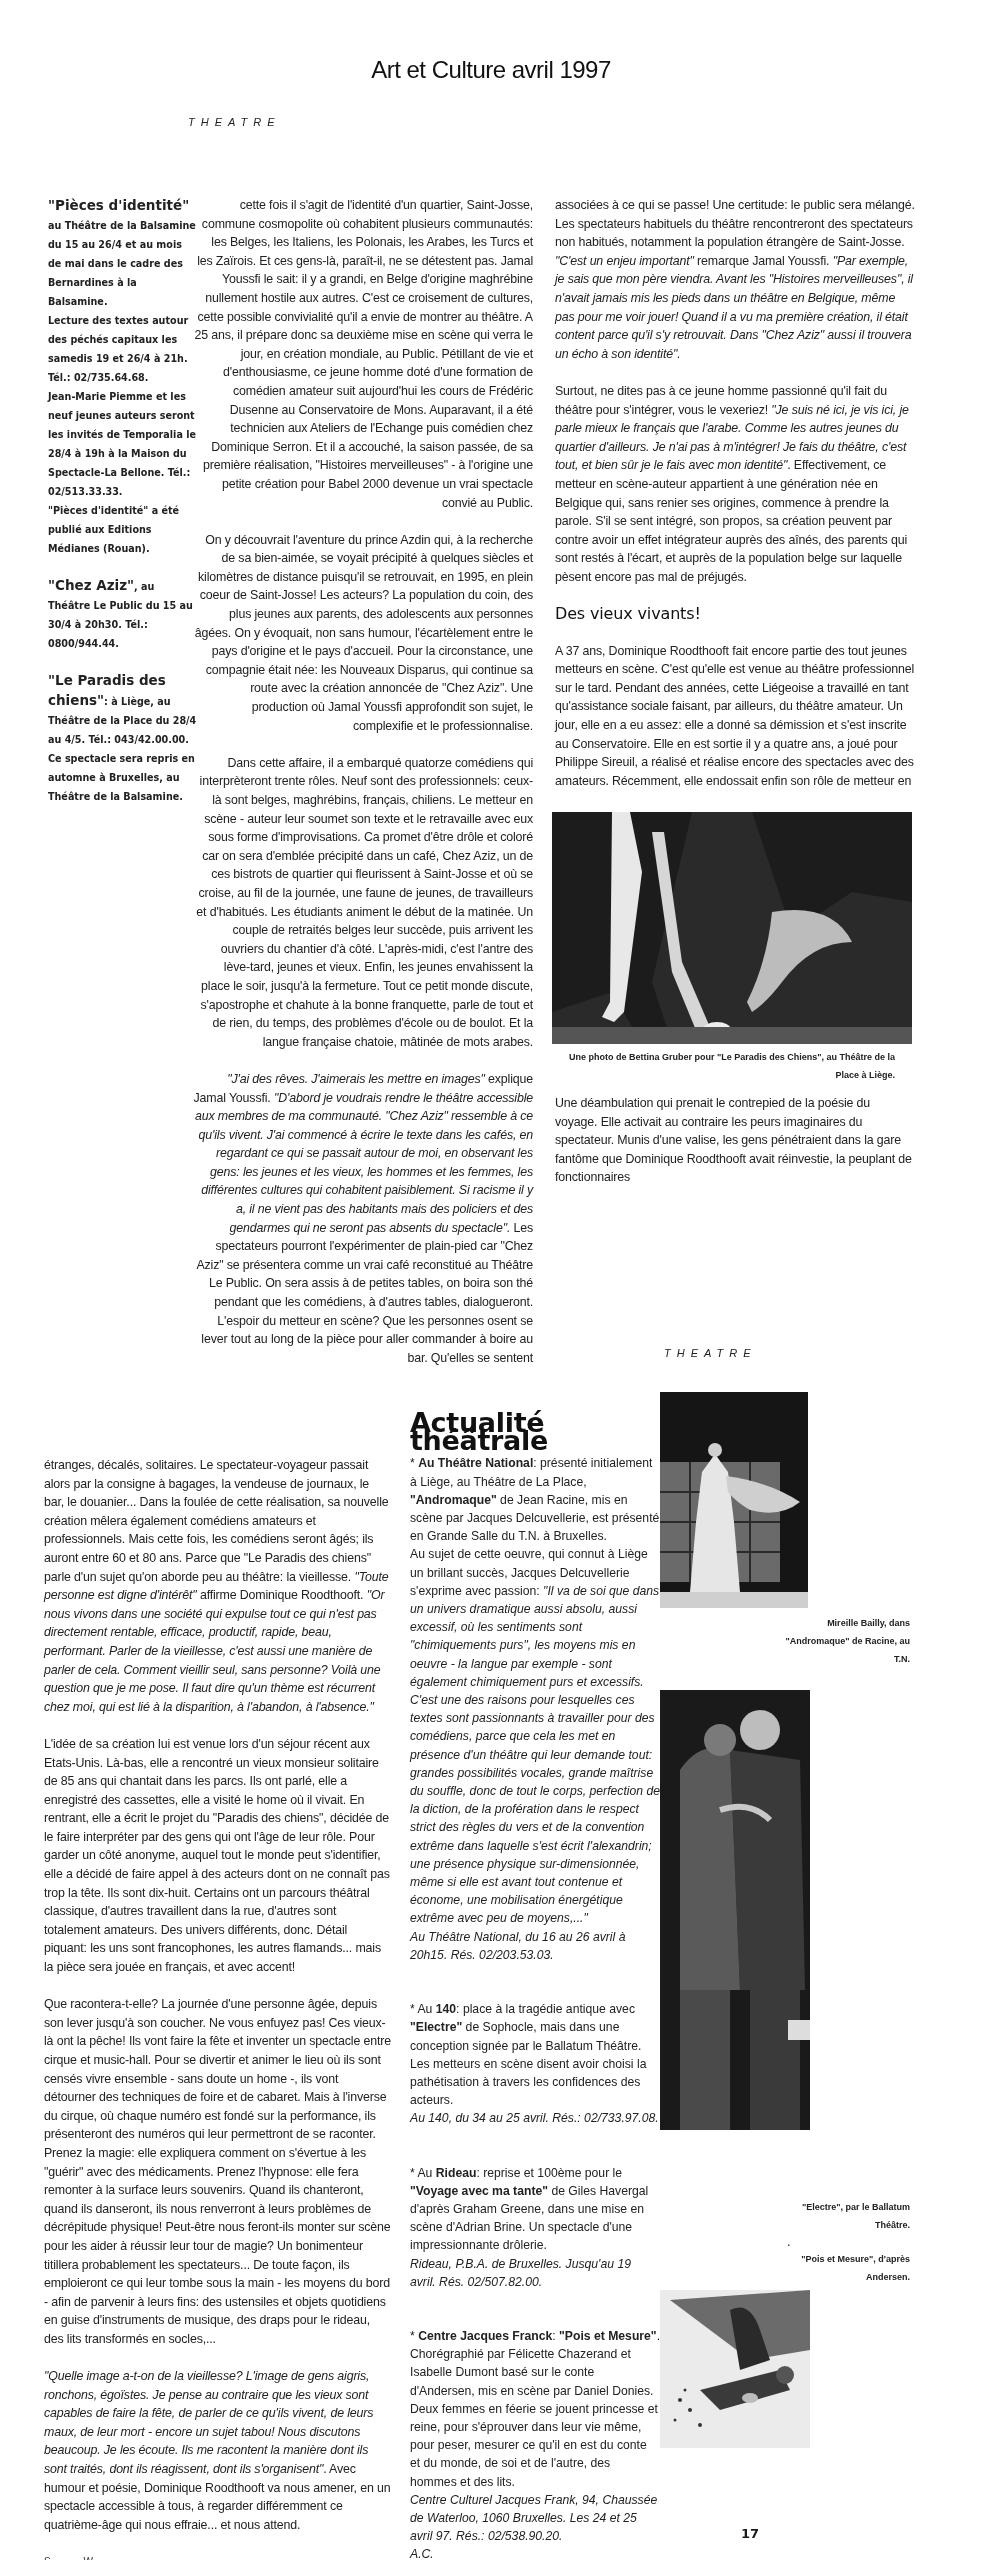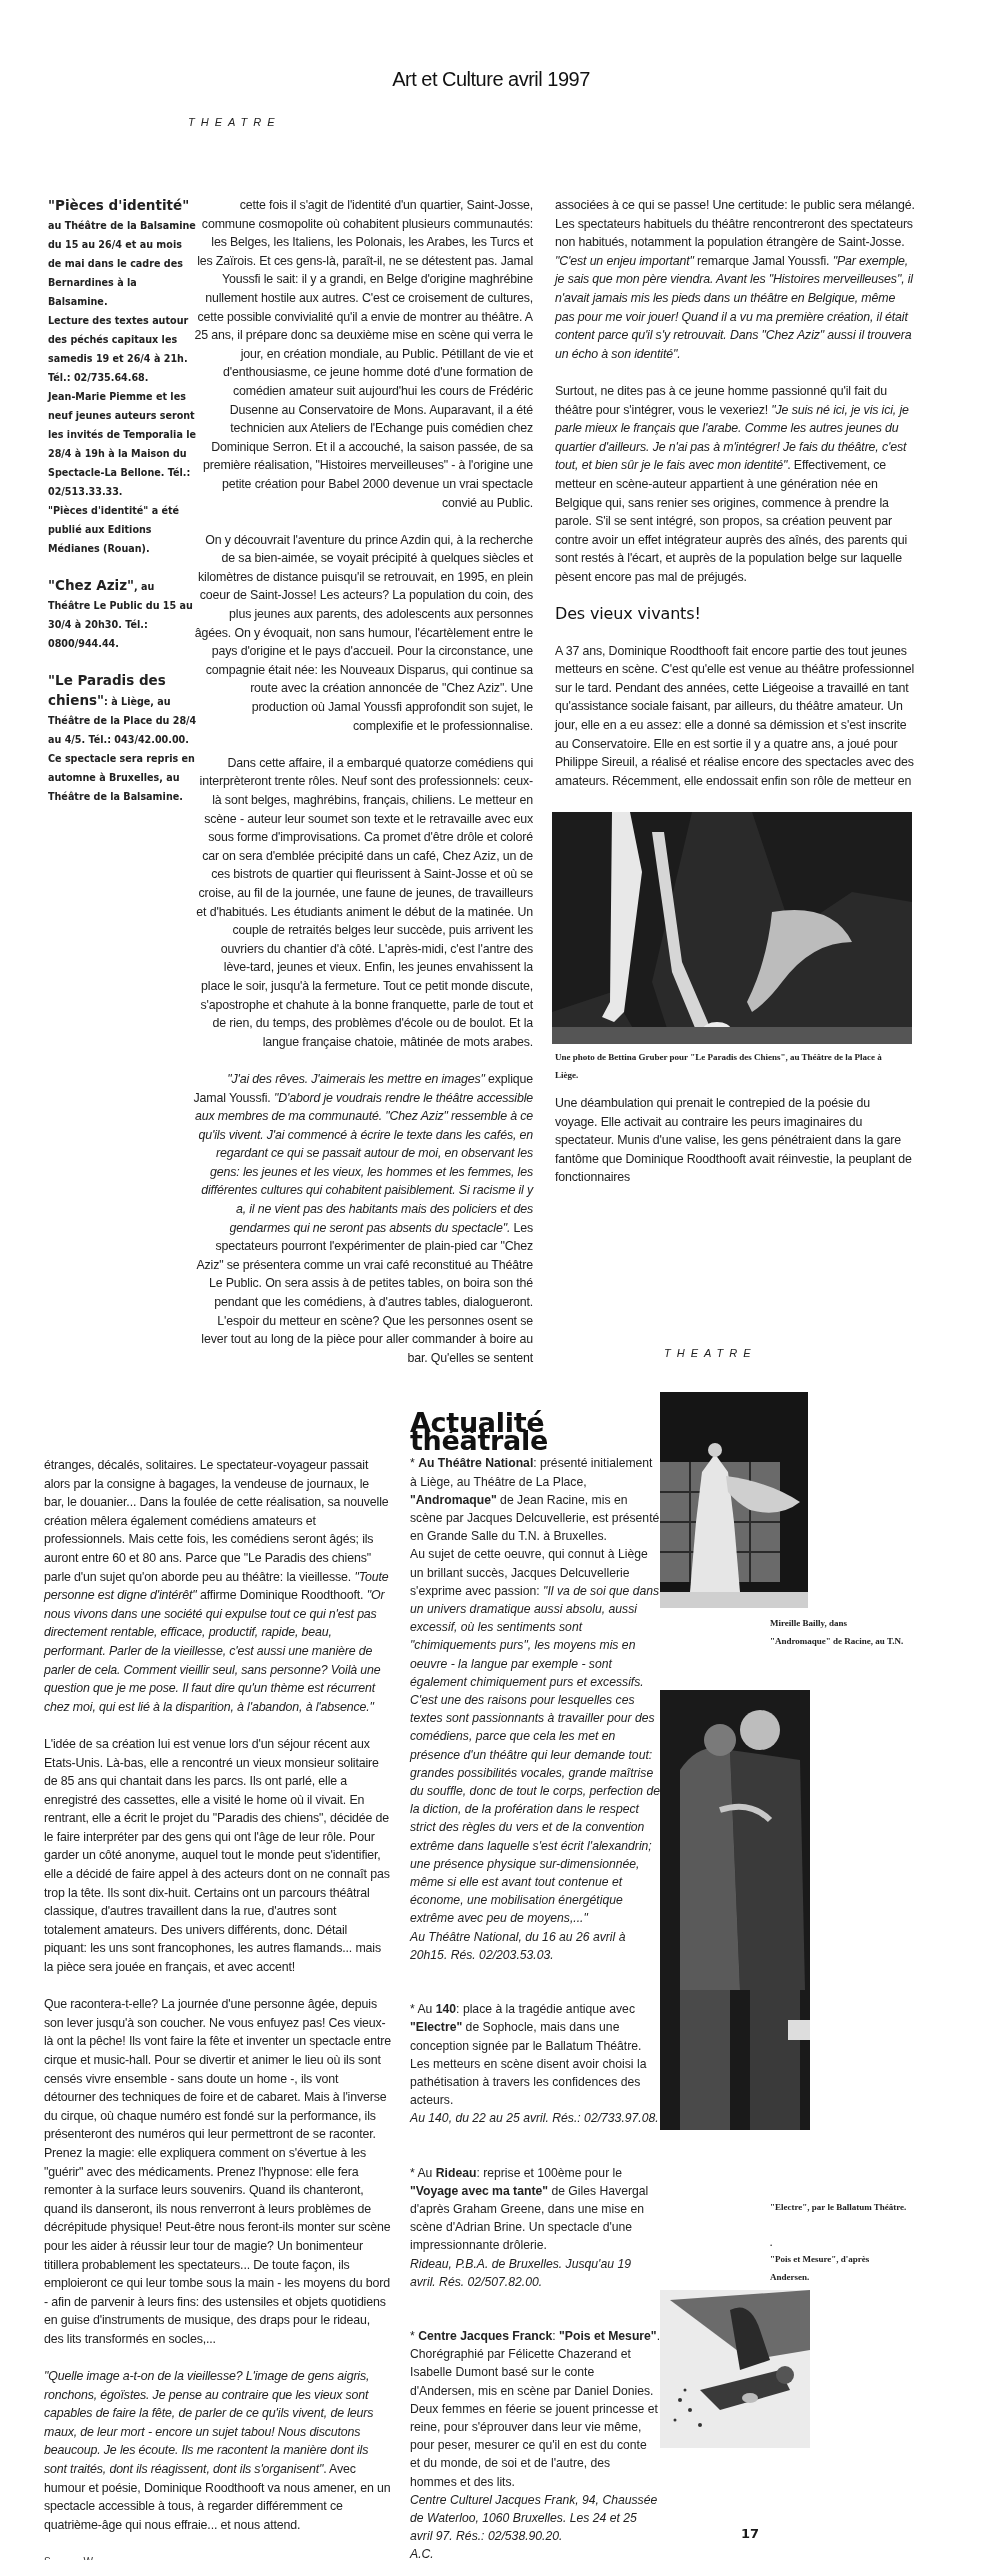--- a/index.html
+++ b/index.html
@@ -1,29 +1,29 @@
 <!DOCTYPE html>
 <html><head>
 <meta charset="utf-8">
 <style>
   * { box-sizing: border-box; margin: 0; padding: 0; }
   html, body { width: 982px; height: 2560px; background: #ffffff; overflow: hidden; }
   body { position: relative; font-family: "Liberation Sans", sans-serif; color: #1a1a1a; }
   .abs { position: absolute; }
-  .doc-title { left: 0; width: 982px; top: 68px; text-align: center; font-size: 20px; font-family: "Liberation Sans", sans-serif; letter-spacing: -0.5px; color: #111; }
+  .doc-title { left: 0; width: 982px; top: 56px; text-align: center; font-size: 24px; font-family: "Liberation Sans", sans-serif; letter-spacing: -0.5px; color: #111; }
   .section-label { font-size: 11px; font-style: italic; letter-spacing: 6px; color: #222; text-align: center; }
   .sidebar { font-family: "DejaVu Sans", sans-serif; font-size: 9.6px; line-height: 19px; font-weight: bold; color: #222; width: 150px; }
   .sidebar p { margin-bottom: 18px; }
   .sidebar .big { font-size: 13.5px; }
   .col { font-family: "Liberation Sans", sans-serif; font-size: 12.4px; line-height: 18.6px; color: #222; letter-spacing: -0.15px; }
   .col p { margin-bottom: 18.6px; }
   .col i { font-style: italic; }
   .col h2 { font-family: "DejaVu Sans", sans-serif; font-size: 16px; font-weight: normal; margin: 4px 0 18px 0; color: #111; }
   .photo { background: #222; overflow: hidden; }
-  .caption { font-family: Liberation Serif, serif; font-size: 9px; line-height: 18px; font-weight: bold; color: #222; }
+  .caption { font-family: Liberation Sans, sans-serif; font-size: 9px; line-height: 18px; font-weight: bold; color: #222; text-align: right; }
   .actu h1 { font-family: "DejaVu Sans", sans-serif; font-size: 27px; font-weight: bold; color: #111; margin-bottom: 4px; letter-spacing: -0.3px; }
   .actu { font-size: 12.2px; line-height: 18.2px; font-family: "Liberation Sans", sans-serif; color: #222; }
   .actu .entry { margin-bottom: 36px; }
   .actu b { font-weight: bold; }
   .byline { font-size: 10px; letter-spacing: 0.5px; font-variant: small-caps; color: #333; }
   .page-num { font-family: "DejaVu Sans", sans-serif; font-size: 13px; font-weight: bold; }
 </style>
 </head>
 <body>
 
@@ -103,21 +103,21 @@
   <h1>Actualité théâtrale</h1>
 
   <div class="entry">
     <div>* <b>Au Théâtre National</b><span>: présenté initialement à Liège, au Théâtre de La Place, </span><b>"Andromaque"</b><span> de Jean Racine, mis en scène par Jacques Delcuvellerie, est présenté en Grande Salle du T.N. à Bruxelles.</span></div>
     <div><span>Au sujet de cette oeuvre, qui connut à Liège un brillant succès, Jacques Delcuvellerie s'exprime avec passion: </span><i>"Il va de soi que dans un univers dramatique aussi absolu, aussi excessif, où les sentiments sont "chimiquements purs", les moyens mis en oeuvre - la langue par exemple - sont également chimiquement purs et excessifs. C'est une des raisons pour lesquelles ces textes sont passionnants à travailler pour des comédiens, parce que cela les met en présence d'un théâtre qui leur demande tout: grandes possibilités vocales, grande maîtrise du souffle, donc de tout le corps, perfection de la diction, de la profération dans le respect strict des règles du vers et de la convention extrême dans laquelle s'est écrit l'alexandrin; une présence physique sur-dimensionnée, même si elle est avant tout contenue et économe, une mobilisation énergétique extrême avec peu de moyens,..."</i></div>
     <div><i>Au Théâtre National, du 16 au 26 avril à 20h15. Rés. 02/203.53.03.</i></div>
   </div>
 
   <div class="entry">
     <div>* <span>Au </span><b>140</b><span>: place à la tragédie antique avec </span><b>"Electre"</b><span> de Sophocle, mais dans une conception signée par le Ballatum Théâtre. Les metteurs en scène disent avoir choisi la pathétisation à travers les confidences des acteurs.</span></div>
-    <div><i>Au 140, du 22 au 25 avril. Rés.: 02/733.97.08.</i></div>
+    <div><i>Au 140, du 34 au 25 avril. Rés.: 02/733.97.08.</i></div>
   </div>
 
   <div class="entry">
     <div>* <span>Au </span><b>Rideau</b><span>: reprise et 100ème pour le </span><b>"Voyage avec ma tante"</b><span> de Giles Havergal d'après Graham Greene, dans une mise en scène d'Adrian Brine. Un spectacle d'une impressionnante drôlerie.</span></div>
     <div><i>Rideau, P.B.A. de Bruxelles. Jusqu'au 19 avril. Rés. 02/507.82.00.</i></div>
   </div>
 
   <div class="entry">
     <div>* <b>Centre Jacques Franck</b><span>: </span><b>"Pois et Mesure"</b><span>. Chorégraphié par Félicette Chazerand et Isabelle Dumont basé sur le conte d'Andersen, mis en scène par Daniel Donies.</span></div>
     <div>Deux femmes en féerie se jouent princesse et reine, pour s'éprouver dans leur vie même, pour peser, mesurer ce qu'il en est du conte et du monde, de soi et de l'autre, des hommes et des lits.</div>

